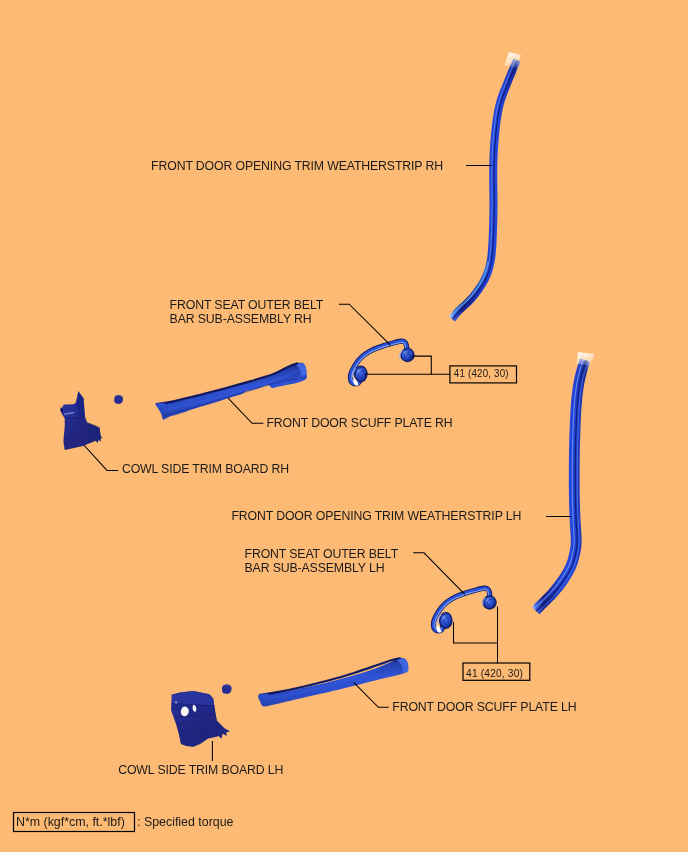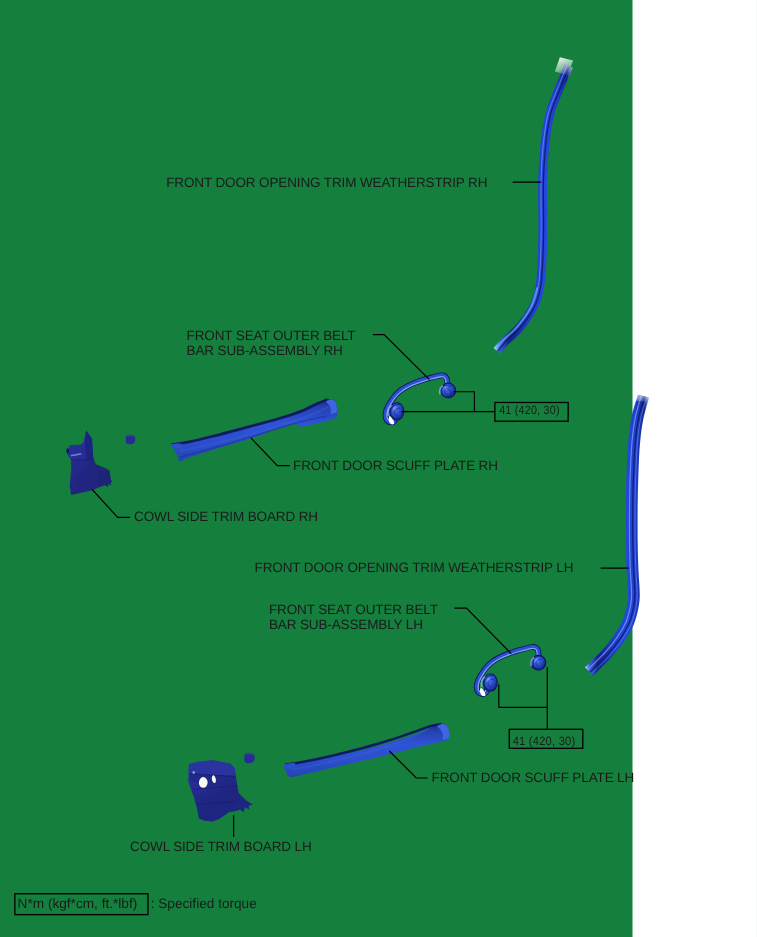--- a/index.html
+++ b/index.html
@@ -1,20 +1,20 @@
 <!DOCTYPE html>
 <html><head>
 <meta charset="utf-8">
 <title>Front Door Opening Trim Parts Diagram</title>
 <style>
   html,body{margin:0;padding:0;background:#ffffff;}
   body{width:688px;height:852px;overflow:hidden;
        font-family:"Liberation Sans",sans-serif;
        -webkit-font-smoothing:antialiased;}
-  #stage{position:relative;width:575px;height:852px;background:#15803d;}
+  #stage{position:relative;width:688px;height:852px;background:#fdba74;}
   svg.layer{position:absolute;left:0;top:0;width:688px;height:852px;display:block;}
   .lbl{font-family:"Liberation Sans",sans-serif;font-size:12.3px;fill:#1a1a1a;
        white-space:pre;letter-spacing:-0.13px;}
   .boxtxt{font-family:"Liberation Sans",sans-serif;font-size:11px;fill:#1a1a1a;
        white-space:pre;letter-spacing:0.2px;}
   .legtxt{font-family:"Liberation Sans",sans-serif;font-size:12.4px;fill:#1a1a1a;
        white-space:pre;}
   .lead{stroke:#000;stroke-width:1.05;fill:none;}
   .boxline{stroke:#000;stroke-width:1.2;fill:none;}
 </style>

